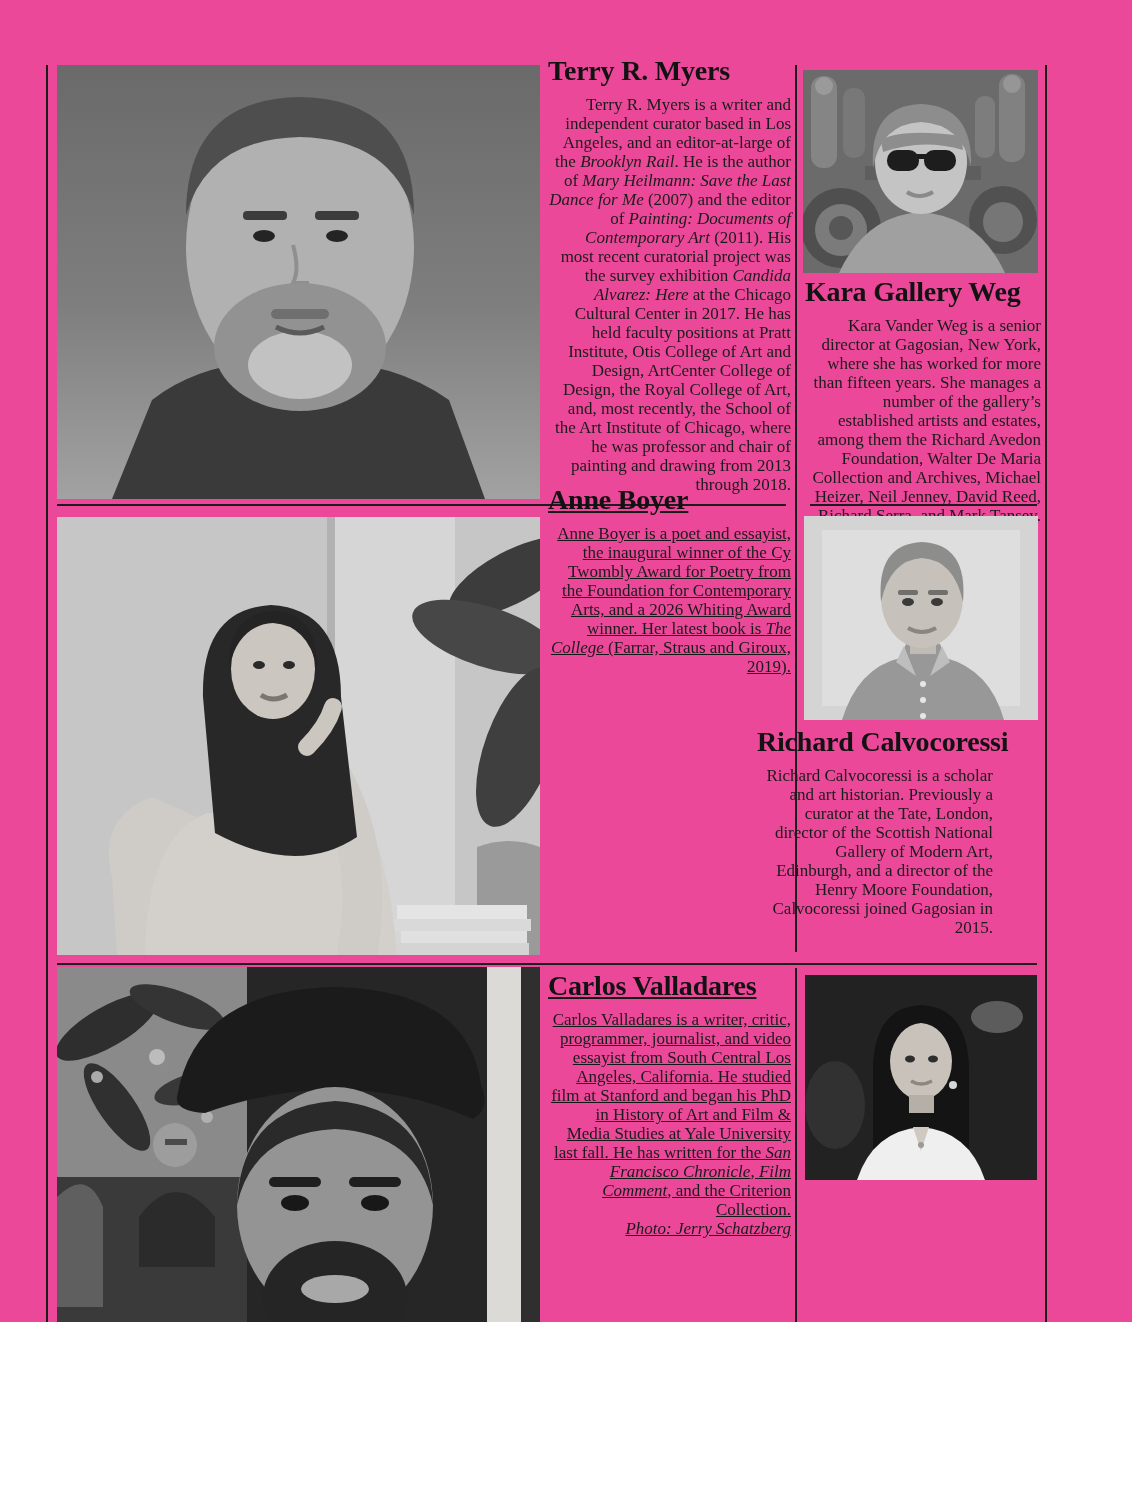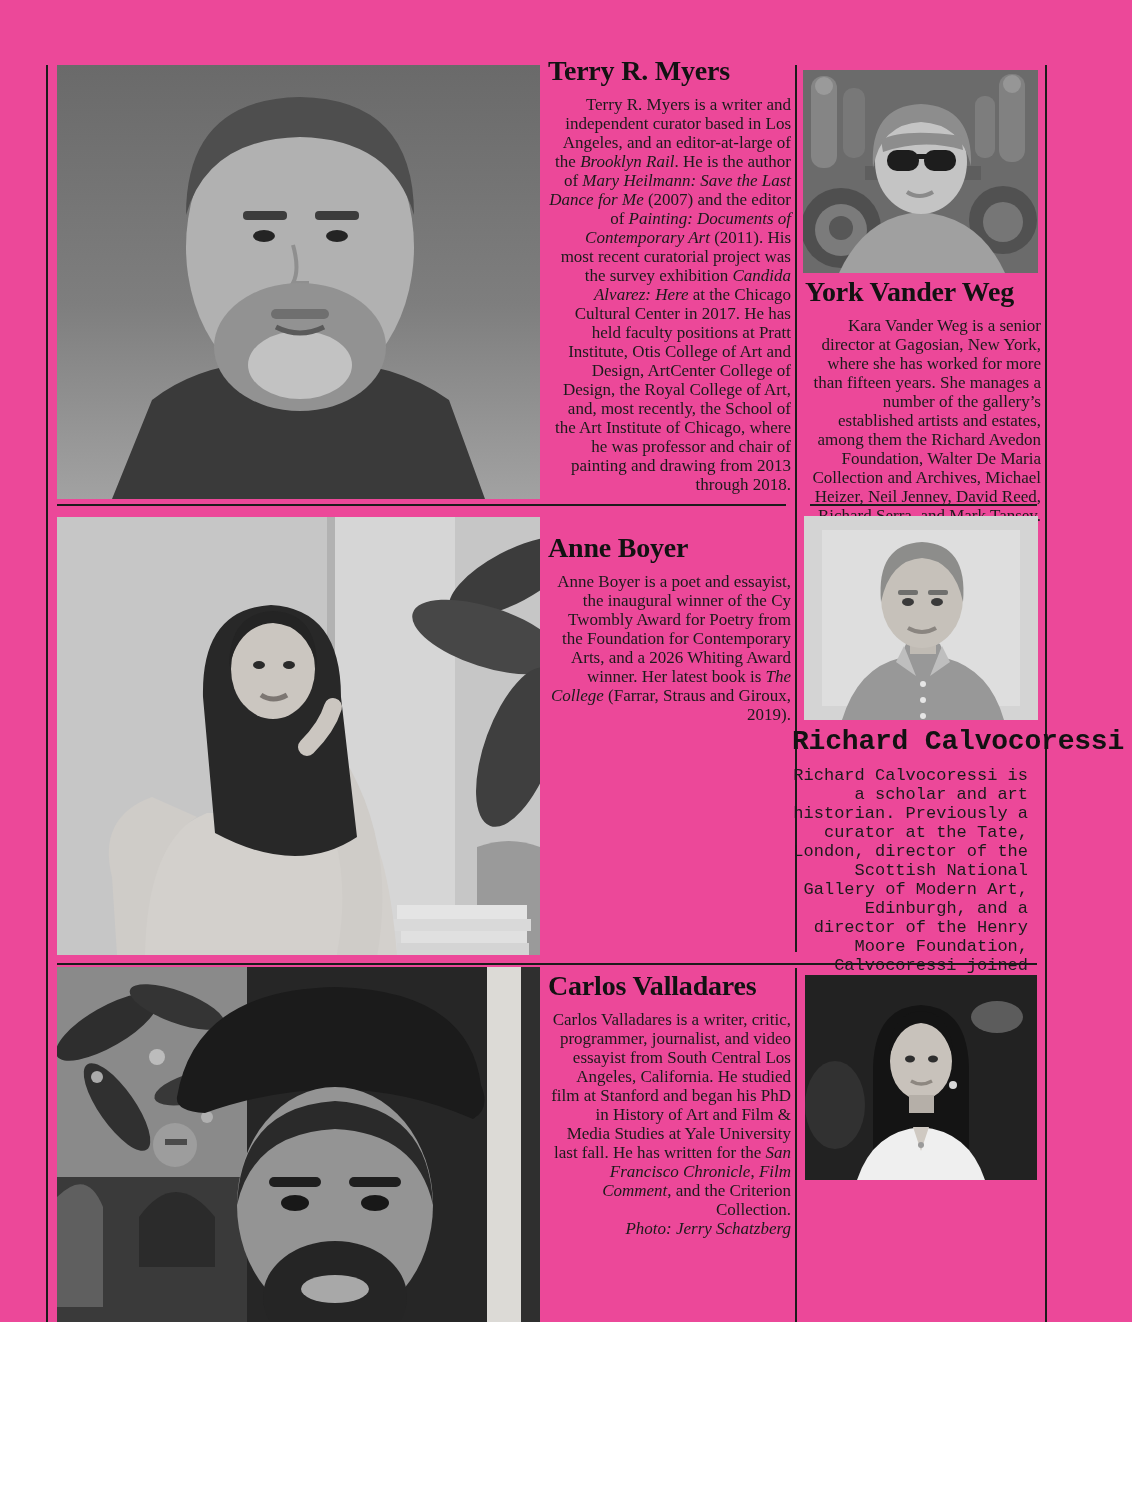--- a/index.html
+++ b/index.html
@@ -89,21 +89,21 @@
       <path d="M70 98 Q66 36 118 34 Q170 36 168 96 Q158 54 118 52 Q78 54 70 98 Z" fill="#8d8d8d"></path>
       <path d="M78 70 Q100 58 158 66 L160 80 Q120 68 80 82 Z" fill="#8d8d8d"></path>
       <rect x="84" y="80" width="32" height="21" rx="10" fill="#1d1d1d"></rect>
       <rect x="121" y="80" width="32" height="21" rx="10" fill="#1d1d1d"></rect>
       <rect x="114" y="84" width="10" height="5" fill="#1d1d1d"></rect>
       <path d="M104 122 Q116 130 130 122" stroke="#8a8a8a" stroke-width="4" fill="none"></path>
     </svg>
   </div>
 
   <div class="textcol" style="left:805px; top:276px; width:236px;">
-    <h2 class="name">York Vander Weg</h2>
+    <h2 class="name">Kara Gallery Weg</h2>
     <p class="bio"><span>Kara Vander Weg is a senior director at Gagosian, New York, where she has worked for more than fifteen years. She manages a number of the gallery’s established artists and estates, among them the Richard Avedon Foundation, Walter De Maria Collection and Archives, Michael Heizer, Neil Jenney, David Reed, Richard Serra, and Mark Tansey.</span></p>
   </div>
 
   <div class="photo" role="img" style="left:57px; top:517px; width:483px; height:438px;" aria-label="black-and-white portrait of a seated woman with long dark hair, hand raised to her hair, plant and books nearby">
     <svg viewBox="0 0 483 438">
       <rect width="483" height="438" fill="#c6c6c6"></rect>
       <rect x="270" y="0" width="8" height="438" fill="#b2b2b2"></rect>
       <rect x="278" y="0" width="120" height="438" fill="#d6d6d6"></rect>
       <ellipse cx="455" cy="60" rx="70" ry="26" transform="rotate(-28 455 60)" fill="#3c3c3c"></ellipse>
       <ellipse cx="430" cy="120" rx="78" ry="30" transform="rotate(18 430 120)" fill="#474747"></ellipse>
@@ -119,21 +119,21 @@
       <path d="M146 180 Q144 92 214 88 Q284 92 284 180 L300 320 Q240 360 158 316 Z" fill="#282828"></path>
       <ellipse cx="216" cy="152" rx="42" ry="50" fill="#cbc6c0"></ellipse>
       <path d="M172 150 Q172 96 216 94 Q260 96 260 150 Q250 108 216 106 Q182 108 172 150 Z" fill="#242424"></path>
       <ellipse cx="202" cy="148" rx="6" ry="4" fill="#2a2a2a"></ellipse>
       <ellipse cx="232" cy="148" rx="6" ry="4" fill="#2a2a2a"></ellipse>
       <path d="M204 178 Q216 186 230 178" stroke="#7c7672" stroke-width="5" fill="none"></path>
       <path d="M250 230 Q270 210 276 190" stroke="#cbc6c0" stroke-width="18" fill="none" stroke-linecap="round"></path>
     </svg>
   </div>
 
-  <div class="textcol" style="left:548px; top:532px; width:243px;">
+  <div class="textcol" style="left:548px; top:484px; width:243px;text-decoration:underline;">
     <h2 class="name">Anne Boyer</h2>
     <p class="bio"><span>Anne Boyer is a poet and essayist, the inaugural winner of the Cy Twombly Award for Poetry from the Foundation for Contemporary Arts, and a 2026 Whiting Award winner. Her latest book is </span><i>The College</i><span> (Farrar, Straus and Giroux, 2019).</span></p>
   </div>
 
   <div class="photo" role="img" style="left:804px; top:516px; width:234px; height:204px;" aria-label="black-and-white portrait of an older man in a collared shirt against a pale wall">
     <svg viewBox="0 0 234 204">
       <rect width="234" height="204" fill="#dadada"></rect>
       <rect width="234" height="204" fill="#c9c9c9" opacity="0.35"></rect>
       <rect x="18" y="14" width="198" height="176" fill="#dedede"></rect>
       <path d="M38 204 Q54 152 96 142 L102 128 Q118 118 136 128 L142 142 Q186 154 200 204 Z" fill="#989898"></path>
@@ -146,21 +146,21 @@
       <ellipse cx="118" cy="82" rx="41" ry="50" fill="#c6c1ba"></ellipse>
       <path d="M77 86 Q72 28 118 26 Q164 28 159 86 Q150 44 118 42 Q86 44 77 86 Z" fill="#8d8d8b"></path>
       <rect x="94" y="74" width="20" height="5" rx="2" fill="#6f6f6d"></rect>
       <rect x="124" y="74" width="20" height="5" rx="2" fill="#6f6f6d"></rect>
       <ellipse cx="104" cy="86" rx="6" ry="4" fill="#3a3a3a"></ellipse>
       <ellipse cx="133" cy="86" rx="6" ry="4" fill="#3a3a3a"></ellipse>
       <path d="M104 112 Q118 120 132 112" stroke="#8a8580" stroke-width="4" fill="none"></path>
     </svg>
   </div>
 
-  <div class="textcol" style="left:792px; top:726px; width:236px;font-family:Liberation Mono, monospace;">
+  <div class="textcol" style="left:757px; top:726px; width:236px;">
     <h2 class="name">Richard Calvocoressi</h2>
     <p class="bio"><span>Richard Calvocoressi is a scholar and art historian. Previously a curator at the Tate, London, director of the Scottish National Gallery of Modern Art, Edinburgh, and a director of the Henry Moore Foundation, Calvocoressi joined Gagosian in 2015.</span></p>
   </div>
 
   <div class="photo" role="img" style="left:57px; top:967px; width:483px; height:452px;" aria-label="black-and-white close-up portrait of a bearded man in a flat cap, floral wallpaper behind">
     <svg viewBox="0 0 483 452">
       <rect width="483" height="452" fill="#262626"></rect>
       <rect x="0" y="0" width="190" height="210" fill="#8a8a8a"></rect>
       <ellipse cx="50" cy="60" rx="58" ry="20" transform="rotate(-30 50 60)" fill="#2e2e2e"></ellipse>
       <ellipse cx="120" cy="40" rx="50" ry="16" transform="rotate(20 120 40)" fill="#343434"></ellipse>
@@ -183,21 +183,21 @@
       <rect x="292" y="210" width="52" height="10" rx="5" fill="#1f1f1f"></rect>
       <ellipse cx="238" cy="236" rx="14" ry="8" fill="#181818"></ellipse>
       <ellipse cx="318" cy="236" rx="14" ry="8" fill="#181818"></ellipse>
       <ellipse cx="278" cy="330" rx="72" ry="56" fill="#252525"></ellipse>
       <ellipse cx="278" cy="322" rx="34" ry="14" fill="#a8a8a8"></ellipse>
       <path d="M60 452 Q110 372 210 360 L350 360 Q430 380 462 452 Z" fill="#101010"></path>
       <path d="M240 452 Q278 400 318 452 Z" fill="#8f8f8f"></path>
     </svg>
   </div>
 
-  <div class="textcol" style="left:548px; top:970px; width:243px;">
+  <div class="textcol" style="left:548px; top:970px; width:243px;text-decoration:underline;">
     <h2 class="name">Carlos Valladares</h2>
     <p class="bio"><span>Carlos Valladares is a writer, critic, programmer, journalist, and video essayist from South Central Los Angeles, California. He studied film at Stanford and began his PhD in History of Art and Film &amp; Media Studies at Yale University last fall. He has written for the </span><i>San Francisco Chronicle</i><span>, </span><i>Film Comment</i><span>, and the Criterion Collection.</span><br><i>Photo: Jerry Schatzberg</i></p>
   </div>
 
   <div class="photo" role="img" style="left:805px; top:975px; width:232px; height:205px;" aria-label="black-and-white portrait of a woman with long dark hair in a white shirt against a dark background">
     <svg viewBox="0 0 232 205">
       <rect width="232" height="205" fill="#222222"></rect>
       <ellipse cx="192" cy="42" rx="26" ry="16" fill="#6c6c6c" opacity="0.8"></ellipse>
       <ellipse cx="30" cy="130" rx="30" ry="44" fill="#383838" opacity="0.7"></ellipse>
       <path d="M68 205 L68 92 Q70 32 116 30 Q162 32 164 92 L164 205 Z" fill="#141414"></path>

